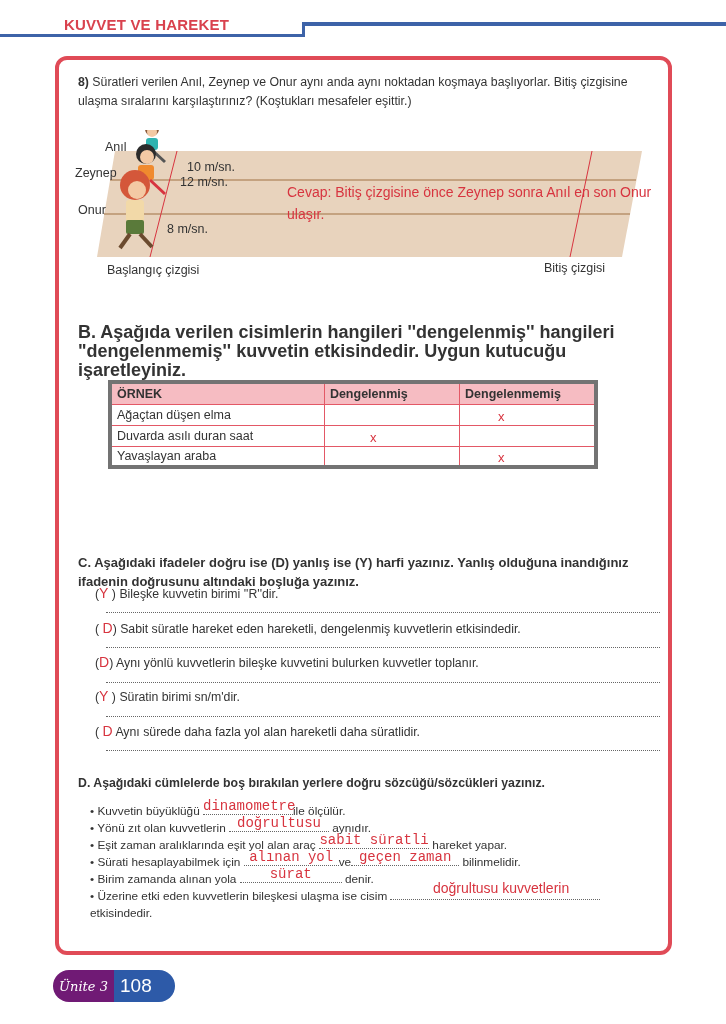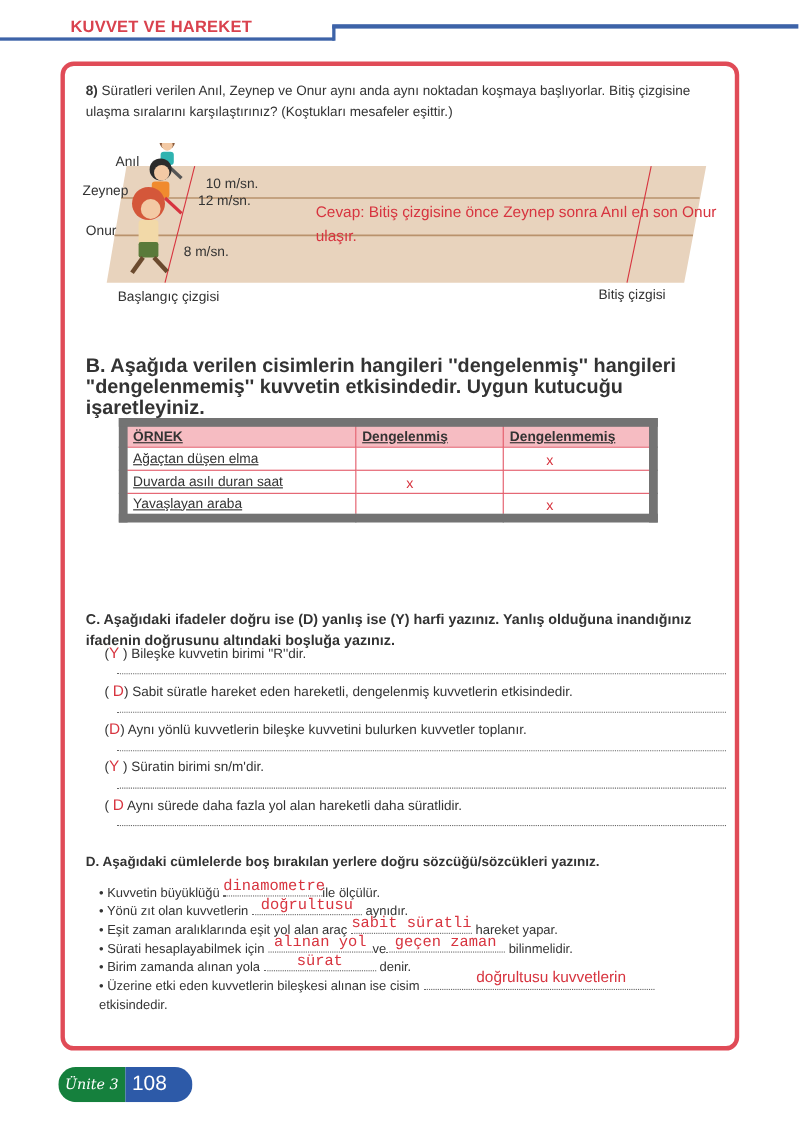--- a/index.html
+++ b/index.html
@@ -20,21 +20,21 @@
 
   
   .track-wrap { position: absolute; left: 70px; top: 130px; width: 600px; height: 160px; }
   .track-wrap svg { position: absolute; left: 0; top: 0; }
   .lbl { position: absolute; font-size: 12.5px; color: #333; white-space: nowrap; }
   .answer8 { position: absolute; left: 287px; top: 181px; width: 380px; font-size: 14px; line-height: 22px; color: #d7343f; }
 
   .secB { position: absolute; left: 78px; top: 323px; width: 590px; font-size: 18px; line-height: 19px; font-weight: bold; color: #333; }
 
   
-  table.tbl { position: absolute; left: 108px; top: 380px; width: 490px; border-collapse: collapse; border: 8px solid #737373; font-size: 12.5px; text-decoration: underline; }
+  table.tbl { position: absolute; left: 108px; top: 380px; width: 490px; border-collapse: collapse; border: 4px solid #737373; font-size: 12.5px; }
   table.tbl th, table.tbl td { border: 1.5px solid #e35866; height: 21px; padding: 0 5px; text-align: left; }
   table.tbl th { background: #f6bcc2; font-weight: bold; color: #333; height: 22px; }
   table.tbl td.c1 { width: 217px; color: #333; }
   table.tbl td.c2 { width: 136px; }
   table.tbl td.c3 { width: 137px; }
   .xmark { color: #d7343f; font-size: 13px; display: inline-block; margin-top: 3px; }
   .x-c2 { margin-left: 40px; }
   .x-c3 { margin-left: 33px; }
 
   .secC { position: absolute; left: 78px; top: 553px; width: 590px; font-size: 13px; line-height: 19px; font-weight: bold; color: #333; }
@@ -43,21 +43,21 @@
   .dots { position: absolute; left: 106px; width: 554px; height: 0; border-top: 1.5px dotted #666; }
 
   .secD { position: absolute; left: 78px; top: 776px; font-size: 12.3px; font-weight: bold; color: #333; white-space: nowrap; }
   .d-item { position: absolute; left: 90px; font-size: 11.8px; color: #333; white-space: nowrap; line-height: 16px; }
   .fill { display: inline-block; position: relative; border-bottom: 1.5px dotted #666; height: 12px; vertical-align: baseline; }
   .fill .ans { position: absolute; left: 0; right: 0; bottom: 0px; text-align: center; color: #d7343f; font-size: 14px; line-height: 15px; white-space: nowrap; font-family: Liberation Mono, monospace; }
   .d-last-ans { position: absolute; left: 433px; top: 880px; color: #d7343f; font-size: 14px; }
 
   
   .badge { position: absolute; left: 53px; top: 970px; height: 32px; width: 122px; border-radius: 16px; overflow: hidden; display: flex; }
-  .badge-unit { background: #15803d; color: #fff; width: 61px; font-family: "DejaVu Serif", serif; font-style: italic; font-size: 13px; display: flex; align-items: center; justify-content: center; }
+  .badge-unit { background: #701a75; color: #fff; width: 61px; font-family: "DejaVu Serif", serif; font-style: italic; font-size: 13px; display: flex; align-items: center; justify-content: center; }
   .badge-page { background: #2d5aa8; color: #fff; flex: 1; font-size: 19px; display: flex; align-items: center; padding-left: 6px; }
 </style>
 </head>
 <body>
 
 <div class="hdr-title">KUVVET VE HAREKET</div>
 <div class="hdr-line-left"></div>
 <div class="hdr-step"></div>
 <div class="hdr-line-right"></div>
 
@@ -166,21 +166,21 @@
 <div class="d-item" style="top:837px;">
   <span>• Eşit zaman aralıklarında eşit yol alan araç </span><span class="fill" style="width:110px;"><span class="ans">sabit süratli</span></span><span> hareket yapar.</span>
 </div>
 <div class="d-item" style="top:854px;">
   <span>• Sürati hesaplayabilmek için </span><span class="fill" style="width:95px;"><span class="ans">alınan yol</span></span><span>ve</span><span class="fill" style="width:108px;"><span class="ans">geçen zaman</span></span><span> bilinmelidir.</span>
 </div>
 <div class="d-item" style="top:871px;">
   <span>• Birim zamanda alınan yola </span><span class="fill" style="width:102px;"><span class="ans">sürat</span></span><span> denir.</span>
 </div>
 <div class="d-item" style="top:888px;">
-  <span>• Üzerine etki eden kuvvetlerin bileşkesi alınan ise cisim </span><span class="fill" style="width:210px;"></span>
+  <span>• Üzerine etki eden kuvvetlerin bileşkesi ulaşma ise cisim </span><span class="fill" style="width:210px;"></span>
 </div>
 <div class="d-last-ans">doğrultusu kuvvetlerin</div>
 <div class="d-item" style="top:905px;">etkisindedir.</div>
 
 <div class="badge">
   <div class="badge-unit">Ünite 3</div>
   <div class="badge-page">108</div>
 </div>
 
 </body></html>

